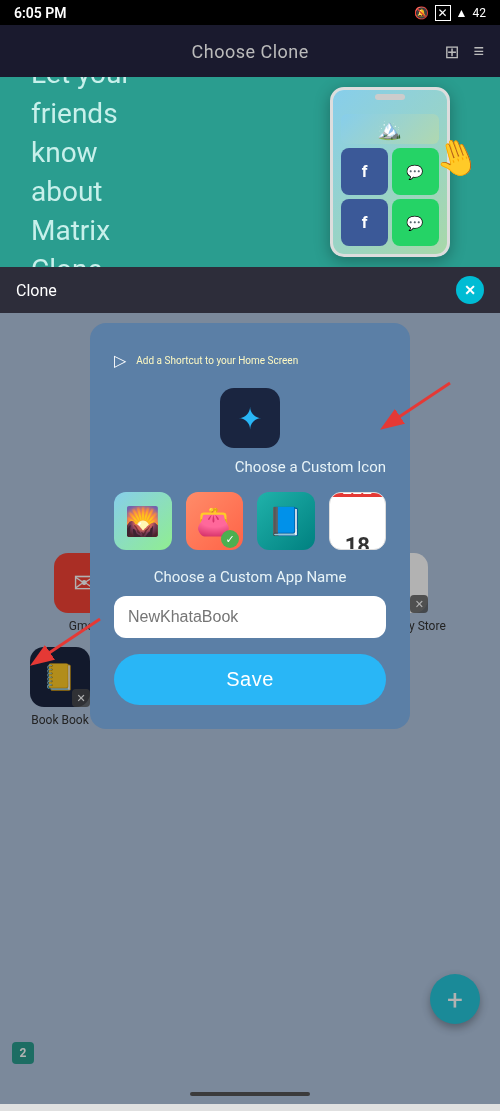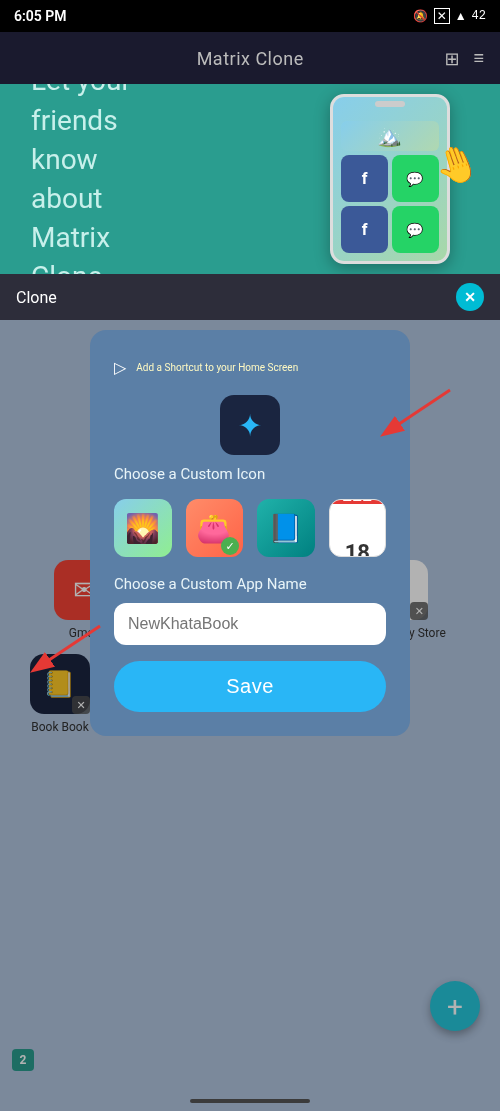--- a/index.html
+++ b/index.html
@@ -13,37 +13,36 @@
     }
 
     
     .status-bar {
       background: #000;
       color: #fff;
       display: flex;
       justify-content: space-between;
       align-items: center;
       padding: 6px 14px;
-      height: 32px;
+      height: 25px;
       position: relative;
       z-index: 100;
     }
     .status-time {
       font-size: 14px;
       font-weight: 600;
     }
     .status-icons {
       display: flex;
       align-items: center;
       gap: 5px;
       font-size: 12px;
     }
     .battery-icon {
       font-size: 12px;
-      font-family: Liberation Mono, monospace;
     }
 
     
     .app-bar {
       background: #1a1a2e;
       color: #ccc;
       display: flex;
       align-items: center;
       justify-content: space-between;
       padding: 10px 16px;
@@ -214,21 +213,21 @@
       margin: 0 auto 10px;
       display: flex;
       align-items: center;
       justify-content: center;
       font-size: 28px;
     }
 
     .choose-icon-label {
       color: #e8f4f8;
       font-size: 15px;
-      text-align: left;
+      text-align: right;
       margin-bottom: 16px;
     }
 
     .icon-row {
       display: flex;
       justify-content: center;
       gap: 14px;
       margin-bottom: 18px;
     }
 
@@ -271,20 +270,21 @@
     }
     .icon-calendar {
       background: #fff;
       border: 1px solid #ddd;
     }
 
     .choose-name-label {
       color: #e8f4f8;
       font-size: 15px;
       margin-bottom: 10px;
+      text-align: center;
     }
 
     .name-input {
       width: 100%;
       padding: 12px 14px;
       border-radius: 12px;
       border: none;
       background: #fff;
       font-size: 16px;
       color: #333;
@@ -421,21 +421,21 @@
   <div class="status-icons">
     <span>🔕</span>
     <span style="font-size:12px;border:1px solid #fff;padding:0 2px;">✕</span>
     <span>▲</span>
     <span class="battery-icon">42</span>
   </div>
 </div>
 
 <div class="app-bar">
   <div style="width:40px;"></div>
-  <span class="app-bar-title">Matrix Clone</span>
+  <span class="app-bar-title">Choose Clone</span>
   <div class="app-bar-icons">
     <span class="app-bar-icon">⊞</span>
     <span class="app-bar-icon">≡</span>
   </div>
 </div>
 
 <div class="banner">
   <div class="banner-text">Let your friends know about Matrix Clone</div>
   <div class="banner-phone">
     <div class="phone-frame">

